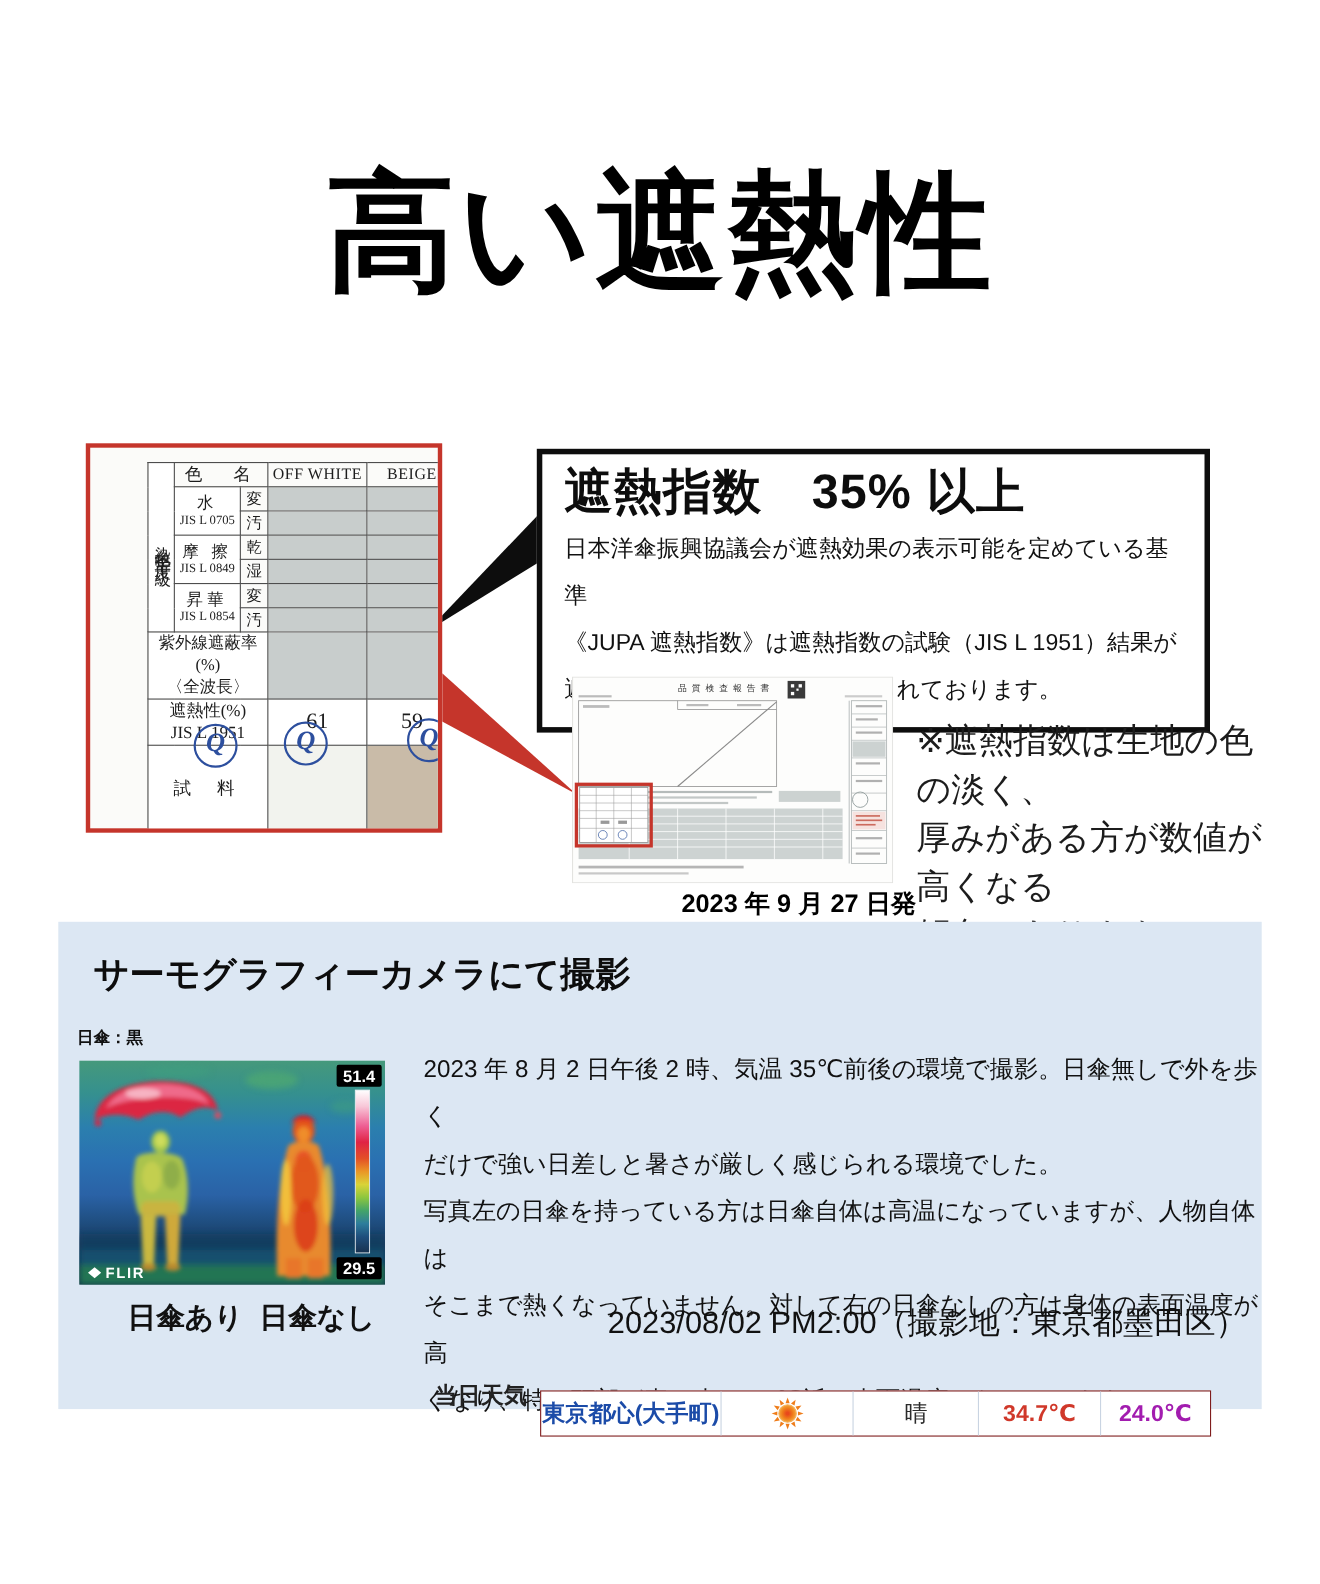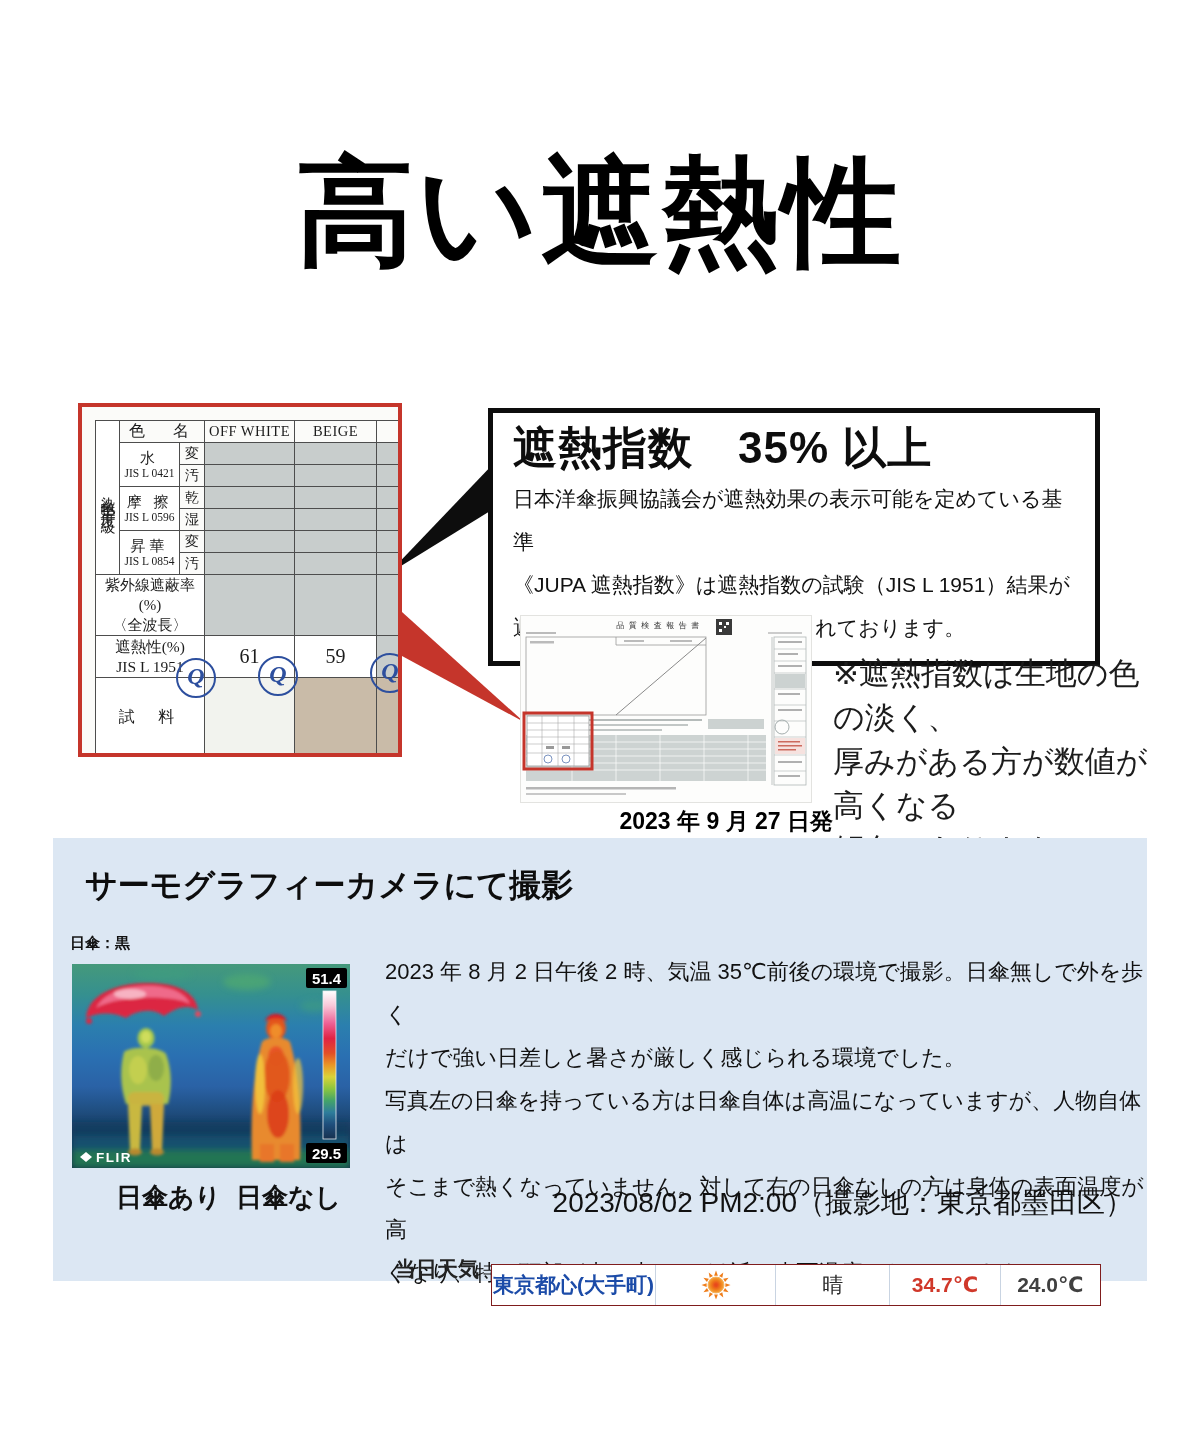--- a/index.html
+++ b/index.html
@@ -15,21 +15,21 @@
   .red-em{color:#c22a22;font-weight:bold;font-size:31px;margin-right:8px;}
 
   
   .connectors{position:absolute;left:380px;top:430px;width:160px;height:300px;pointer-events:none;}
 
   
   .report-table-figure{position:absolute;left:78px;top:403px;width:324px;height:354px;
       border:4px solid #c5352b;background:#fbfbf9;box-sizing:border-box;overflow:hidden;
       padding:13px 0 15px 13px;}
   table.scan-table{border-collapse:collapse;table-layout:fixed;width:303px;
-      font-family:"Liberation Serif","DejaVu Serif",serif;color:#1c1c1c;}
+      font-family:"Liberation Serif","DejaVu Serif",serif;color:#1c1c1c;margin-left:39px;}
   table.scan-table td{border:1.5px solid #4d4d4d;text-align:center;vertical-align:middle;
       padding:0;overflow:hidden;}
   td.vlab{writing-mode:vertical-rl;text-orientation:upright;font-size:15px;letter-spacing:4px;
       background:#fff;}
   td.cname{font-size:16px;letter-spacing:6px;height:20px;}
   td.chead{font-size:14.5px;letter-spacing:.5px;}
   td.grp{background:#fff;}
   .gname{font-size:15px;line-height:17px;letter-spacing:4px;}
   .gjis{font-size:11.5px;line-height:13px;}
   td.sub{font-size:14px;}
@@ -75,21 +75,21 @@
   .weather-row{position:absolute;left:342px;top:394px;display:flex;align-items:center;}
   .w-label{font-size:21px;font-weight:600;color:#222;margin-right:12px;line-height:42px;}
   .w-bar{display:flex;width:610px;height:42px;background:#fff;border:1px solid #7f1d1d;box-sizing:border-box;margin-top:32px;}
   .w-seg{display:flex;align-items:center;justify-content:center;border-left:1px solid #c9d4e2;
       font-size:21px;font-weight:600;}
   .w-seg:first-child{border-left:none;}
   .w-loc{width:164px;color:#1b4ba8;}
   .w-icon{width:120px;}
   .w-cond{width:114px;color:#2b2b2b;font-weight:500;}
   .w-high{width:110px;color:#d0382a;}
-  .w-low{width:100px;color:#404040;}
+  .w-low{width:100px;color:#a21caf;}
 </style>
 </head>
 <body>
 
 <div class="page">
 
   <h1 class="main-title">高い遮熱性</h1>
 
 
   <svg class="connectors" viewBox="0 0 160 300">
@@ -111,37 +111,37 @@
           <tr style="height:20px">
         <td class="vlab" rowspan="7">染色堅牢度・級</td>
         <td class="cname" colspan="2">色　名</td>
         <td class="chead">OFF WHITE</td>
         <td class="chead">BEIGE</td>
         <td class="chead"></td>
       </tr>
       <tr class="subrow">
         <td class="grp" rowspan="2">
           <div class="gname">水</div>
-          <div class="gjis">JIS L 0421</div>
+          <div class="gjis">JIS L 0705</div>
         </td>
         <td class="sub">変</td>
         <td class="g"></td>
             <td class="g"></td>
             <td class="g"></td>
       </tr>
       <tr class="subrow">
         <td class="sub">汚</td>
         <td class="g"></td>
             <td class="g"></td>
             <td class="g"></td>
       </tr>
       <tr class="subrow">
         <td class="grp" rowspan="2">
           <div class="gname">摩 擦</div>
-          <div class="gjis">JIS L 0596</div>
+          <div class="gjis">JIS L 0849</div>
         </td>
         <td class="sub">乾</td>
         <td class="g"></td>
             <td class="g"></td>
             <td class="g"></td>
       </tr>
       <tr class="subrow">
         <td class="sub">湿</td>
         <td class="g"></td>
             <td class="g"></td>

